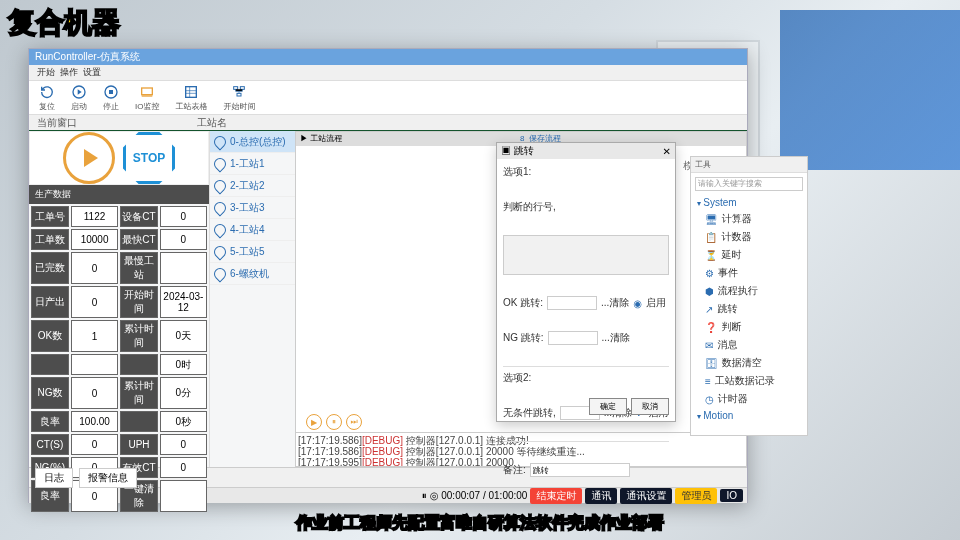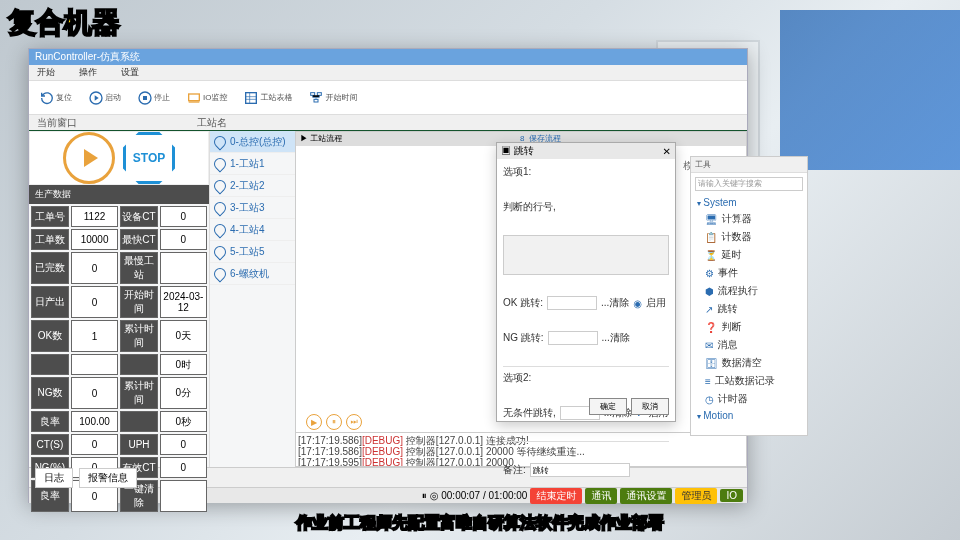--- a/index.html
+++ b/index.html
@@ -4,24 +4,24 @@
 <style>
 *{box-sizing:border-box;margin:0;padding:0;font-family:"Microsoft YaHei",sans-serif;font-size:10px}
 body{width:960px;height:540px;background:#888;position:relative;overflow:hidden}
 .bg{position:absolute;inset:0;background:linear-gradient(135deg,#bfc8cf 0%,#d5dde3 40%,#e8eef2 60%,#c5ccd2 100%)}
 .bg::before{content:"";position:absolute;right:0;top:10px;width:180px;height:160px;background:linear-gradient(135deg,#1b5fb0,#2976d4);opacity:.7}
 .bg::after{content:"";position:absolute;right:200px;top:40px;width:100px;height:200px;background:#e9eef1;border:2px solid #cfd6db}
 .overlay-title{position:absolute;top:4px;left:8px;font-size:28px;font-weight:900;color:#ffd400;-webkit-text-stroke:2px #000;z-index:100}
 .overlay-sub{position:absolute;bottom:6px;left:50%;transform:translateX(-50%);font-size:16px;font-weight:900;color:#0f172a;-webkit-text-stroke:2px #000;z-index:100;white-space:nowrap}
 .app{position:absolute;left:28px;top:48px;width:720px;height:455px;background:#f5f6f7;border:1px solid #aab;box-shadow:0 4px 20px rgba(0,0,0,.3)}
 .titlebar{height:16px;background:#6aa3de;display:flex;align-items:center;padding:0 6px;color:#fff;font-size:9px}
-.menubar{height:16px;background:#f0f0f0;border-bottom:1px solid #ddd;display:flex;gap:24px;padding:0 8px;align-items:center}
+.menubar{height:16px;background:#f0f0f0;border-bottom:1px solid #ddd;display:flex;gap:5px;padding:0 8px;align-items:center}
 .menubar span{font-size:9px;color:#333}
 .toolbar{height:34px;background:#fff;border-bottom:1px solid #ddd;display:flex;gap:8px;padding:2px 6px;align-items:center}
-.tbtn{display:flex;flex-direction:row;align-items:center;gap:1px;padding:11px 4px}
+.tbtn{display:flex;flex-direction:column;align-items:center;gap:1px;padding:11px 4px}
 .tbtn svg{width:16px;height:16px}
 .tbtn span{font-size:8px;color:#555}
 .subbar{height:16px;background:#f0f0f0;border-bottom:1px solid #14532d;display:flex;align-items:center;padding:0 8px;font-size:9px;color:#555}
 .subbar .seg{margin-right:20px}
 .main{display:flex;height:336px}
 .leftcol{width:180px;display:flex;flex-direction:column}
 .circles{height:72px;display:flex;gap:8px;align-items:center;justify-content:center;background:#fff;border:1px solid #eee}
 .play{width:52px;height:52px;border:3px solid #e9a23c;border-radius:50%;display:flex;align-items:center;justify-content:center}
 .play::before{content:"";border-left:14px solid #e9a23c;border-top:9px solid transparent;border-bottom:9px solid transparent;margin-left:3px}
 .stop{width:52px;height:52px;border:3px solid #1e90d6;display:flex;align-items:center;justify-content:center;color:#1e90d6;font-size:12px;font-weight:bold;clip-path:polygon(30% 0,70% 0,100% 30%,100% 70%,70% 100%,30% 100%,0 70%,0 30%)}
@@ -52,21 +52,21 @@
 .dlgbtns button{border:1px solid #888;background:#f4f4f4;padding:2px 10px;font-size:8px}
 .sidepanel{position:absolute;left:394px;top:24px;width:118px;height:280px;background:#fff;border:1px solid #ccc;z-index:5}
 .sidehdr{height:16px;background:#f0f0f0;border-bottom:1px solid #ddd;font-size:8px;padding:2px 4px;color:#666}
 .sidesearch{margin:4px;border:1px solid #ccc;height:14px;font-size:8px;padding:0 2px;color:#999}
 .treehdr{padding:2px 6px;font-size:8px;color:#2b6cb0}
 .treeitem{display:flex;align-items:center;gap:4px;padding:2px 4px 2px 14px;font-size:8px;color:#333}
 .bottombar{height:20px;background:#f0f0f0;border-top:1px solid #ccc;display:flex;align-items:center;padding:0 6px;gap:6px;font-size:8px}
 .bottombar .tab{padding:2px 8px;background:#fff;border:1px solid #ccc}
 .statusbar{height:16px;background:#e8e8e8;border-top:1px solid #ccc;display:flex;align-items:center;justify-content:flex-end;gap:3px;padding:0 4px;font-size:8px}
 .statusbar .chip{padding:1px 6px;border-radius:2px}
-.chip.g{background:#4d7c0f;color:#fff}
+.chip.g{background:#0f172a;color:#fff}
 .chip.y{background:#ffc107;color:#333}
 .chip.r{background:#f44336;color:#fff}
 .subpanel{position:absolute;left:220px;top:0;width:126px;height:14px;font-size:8px;padding:1px 4px;color:#2b6cb0;border-bottom:1px solid #ccc}
 .tabsrow{position:absolute;left:200px;top:26px;display:flex;gap:6px;font-size:7px;color:#666}
 .tabsrow span{padding:1px 3px}
 </style>
 </head>
 <body>
 
 <div class="bg"></div>

